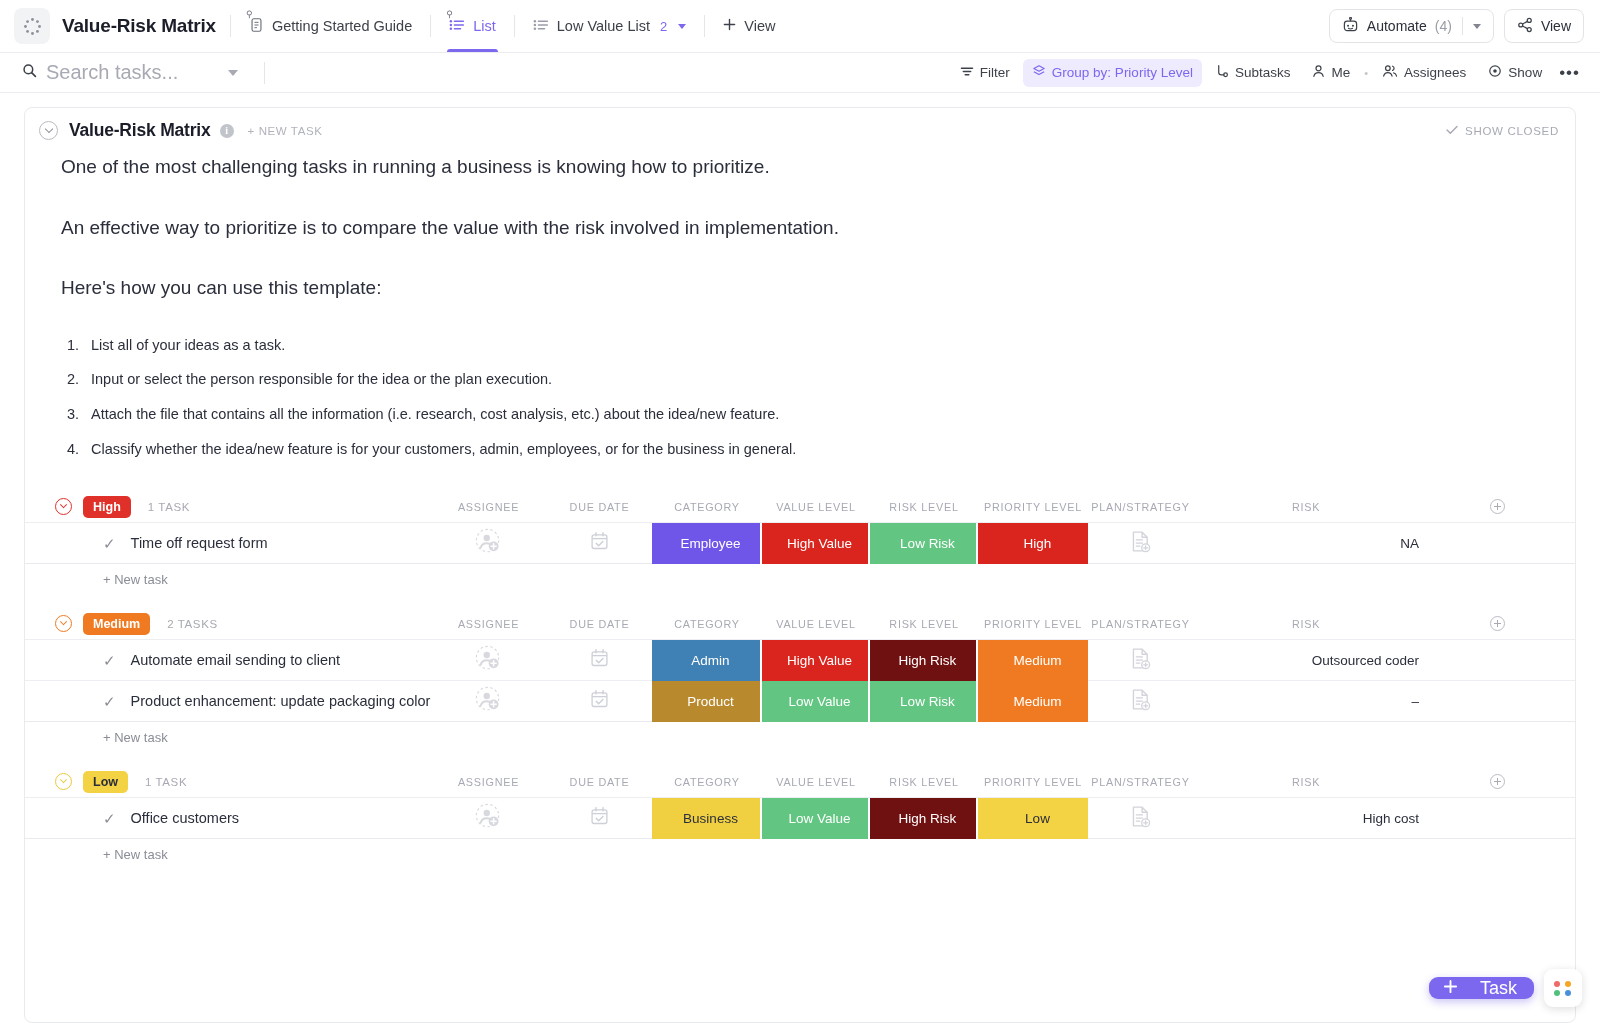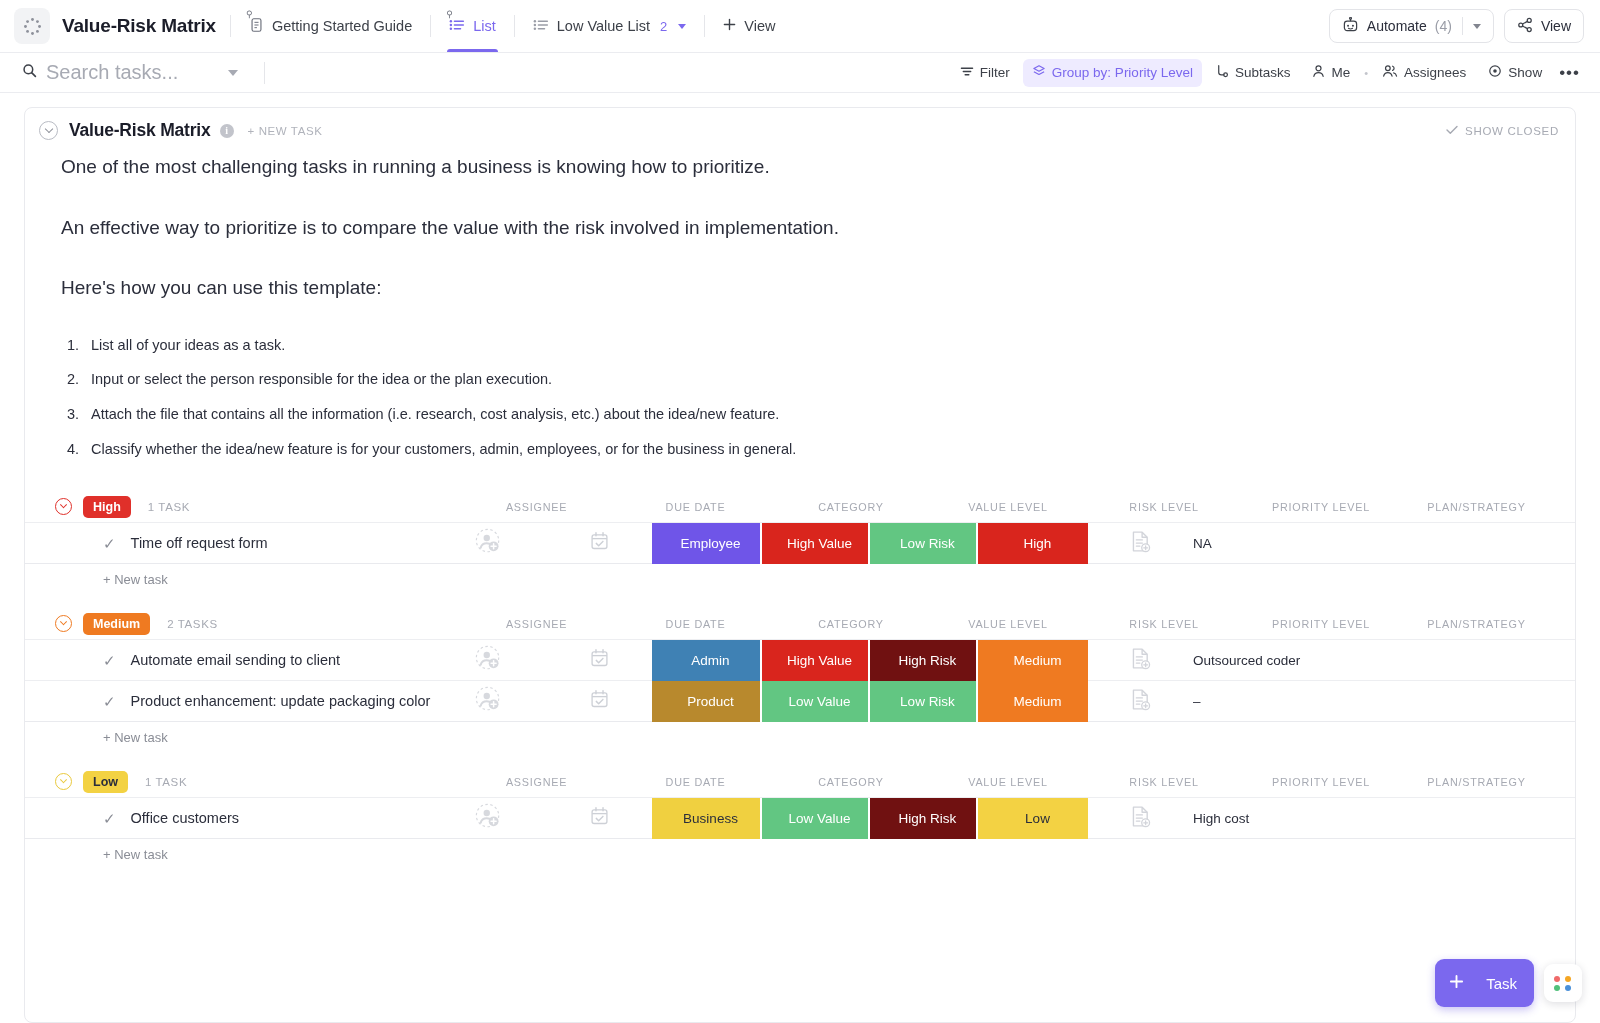--- a/index.html
+++ b/index.html
@@ -238,21 +238,21 @@
     align-items: center;
   }
   .col-head {
     font-size: 10.8px; color: #a7aab3; letter-spacing: 0.75px;
     text-align: center; font-weight: 500;
   }
   .grp-cols {
     position: absolute; left: 0; right: 0; top: 0; bottom: 0;
     pointer-events: none;
   }
-  .grp-cols .grid { height: 30px; gap: 48px; }
+  .grp-cols .grid { height: 30px; }
   .plus-col {
     display: flex; align-items: center; justify-content: center;
   }
   .plus-circle {
     width: 15px; height: 15px; border-radius: 50%;
     border: 1.3px solid #b9bcc4; position: relative;
     cursor: pointer;
   }
   .plus-circle::before, .plus-circle::after {
     content: ""; position: absolute; background: #a7aab3;
@@ -288,41 +288,41 @@
     height: 41px;
   }
   .tag {
     display: flex; align-items: center; justify-content: center;
     height: 41px; font-size: 13.5px; color: #fff;
     border-right: 2px solid #fff;
     padding-left: 9px;
   }
   .tag.dark { color: #2b2e3b; }
   .cell-text {
-    text-align: left; font-size: 13.5px; color: #2b2e3b;
+    text-align: right; font-size: 13.5px; color: #2b2e3b;
   }
 
   .newtask-row {
     height: 31px;
     display: flex; align-items: center;
     padding-left: 78px;
     font-size: 13px; color: #8a8d96;
     cursor: pointer;
   }
 
   
   .fab-wrap {
     position: absolute; right: 18px; bottom: 16px;
     display: flex; align-items: center; gap: 10px;
   }
   .fab-task {
     display: flex; align-items: center; gap: 22px;
-    height: 48px; padding: 0 17px 0 14px;
+    height: 22px; padding: 0 17px 0 14px;
     background: #7b68ee; color: #fff;
-    border-radius: 9px; font-size: 15px; font-weight: 500;
+    border-radius: 9px; font-size: 18px; font-weight: 500;
     box-shadow: 0 3px 9px rgba(90,70,220,.32);
     cursor: pointer;
   }
   .fab-apps {
     width: 38px; height: 38px;
     background: #fff; border-radius: 9px;
     box-shadow: 0 2px 8px rgba(20,20,40,.14);
     display: grid; grid-template-columns: 1fr 1fr; gap: 3px;
     align-content: center; justify-content: center;
     padding: 10px;

